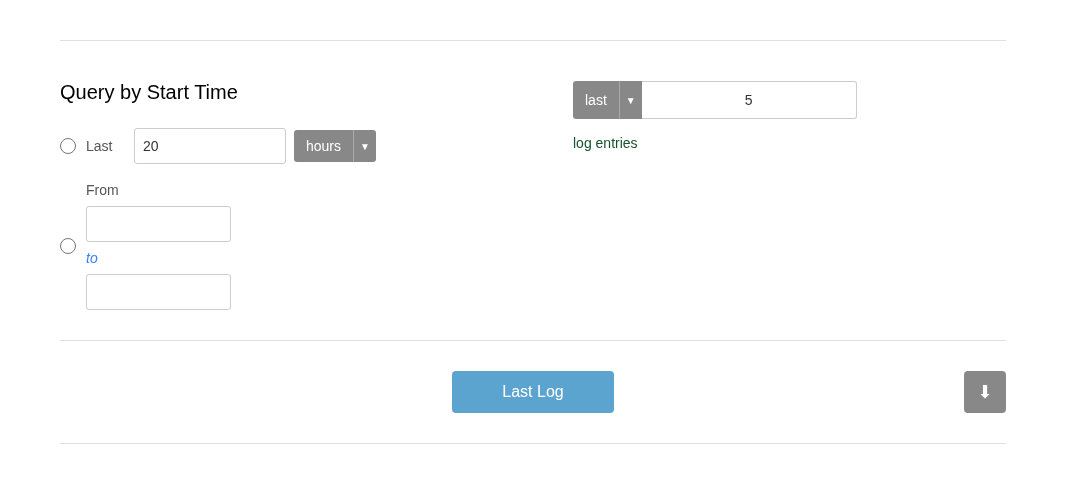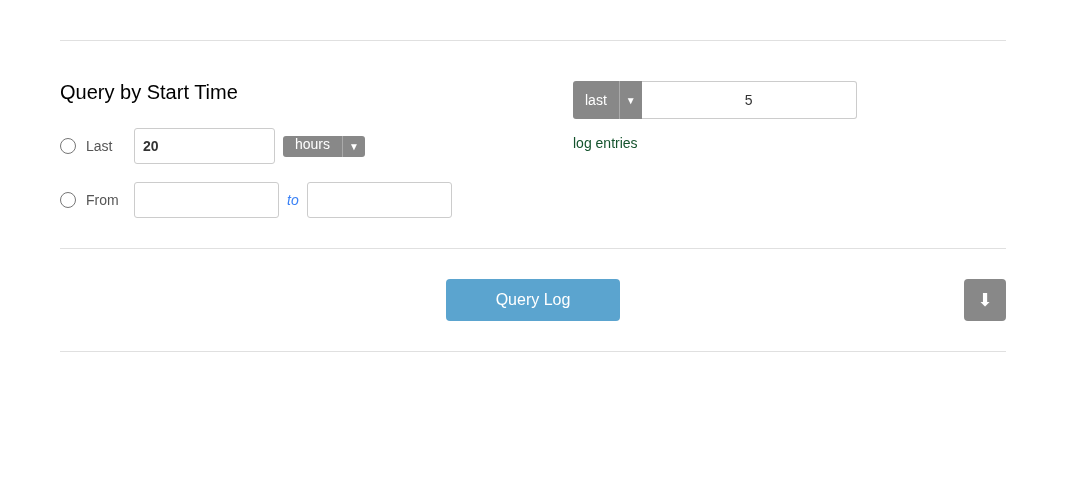--- a/index.html
+++ b/index.html
@@ -71,60 +71,60 @@
       gap: 8px;
     }
 
     .last-label {
       color: #555;
       font-size: 14px;
       min-width: 40px;
     }
 
     .number-input {
-      width: 141px;
+      width: 152px;
       height: 36px;
       border: 1px solid #ccc;
       border-radius: 3px;
       padding: 0 8px;
       font-size: 14px;
       color: #333;
-      font-weight: bold;
     }
 
     .hours-btn {
       display: flex;
-      align-items: flex-start;
+      align-items: center;
       background: #888;
       color: #fff;
       border: none;
       border-radius: 3px;
-      height: 21px;
+      height: 32px;
       cursor: pointer;
       font-size: 14px;
     }
 
     .hours-btn-text {
       padding: 0 12px;
       font-size: 14px;
     }
 
     .hours-btn-arrow {
       padding: 0 6px;
       border-left: 1px solid #aaa;
       height: 100%;
       display: flex;
       align-items: center;
       font-size: 10px;
     }
 
     .from-row {
       display: flex;
-      align-items: center;
+      align-items: flex-start;
       gap: 8px;
+      flex-direction: column;
     }
 
     .from-label {
       color: #555;
       font-size: 14px;
       min-width: 40px;
     }
 
     .date-input {
       width: 145px;
@@ -306,21 +306,21 @@
 
       <p class="log-entries-label">log entries</p>
     </div>
 
   </div>
 
   <hr class="mid-divider">
 
   <div class="bottom-section">
     <button class="query-log-btn">
-      <span>Query Log</span>
+      <span>Last Log</span>
     </button>
     <button class="download-btn">
       <span>⬇</span>
     </button>
   </div>
 
   <hr class="bottom-divider">
 
 </div>
 

